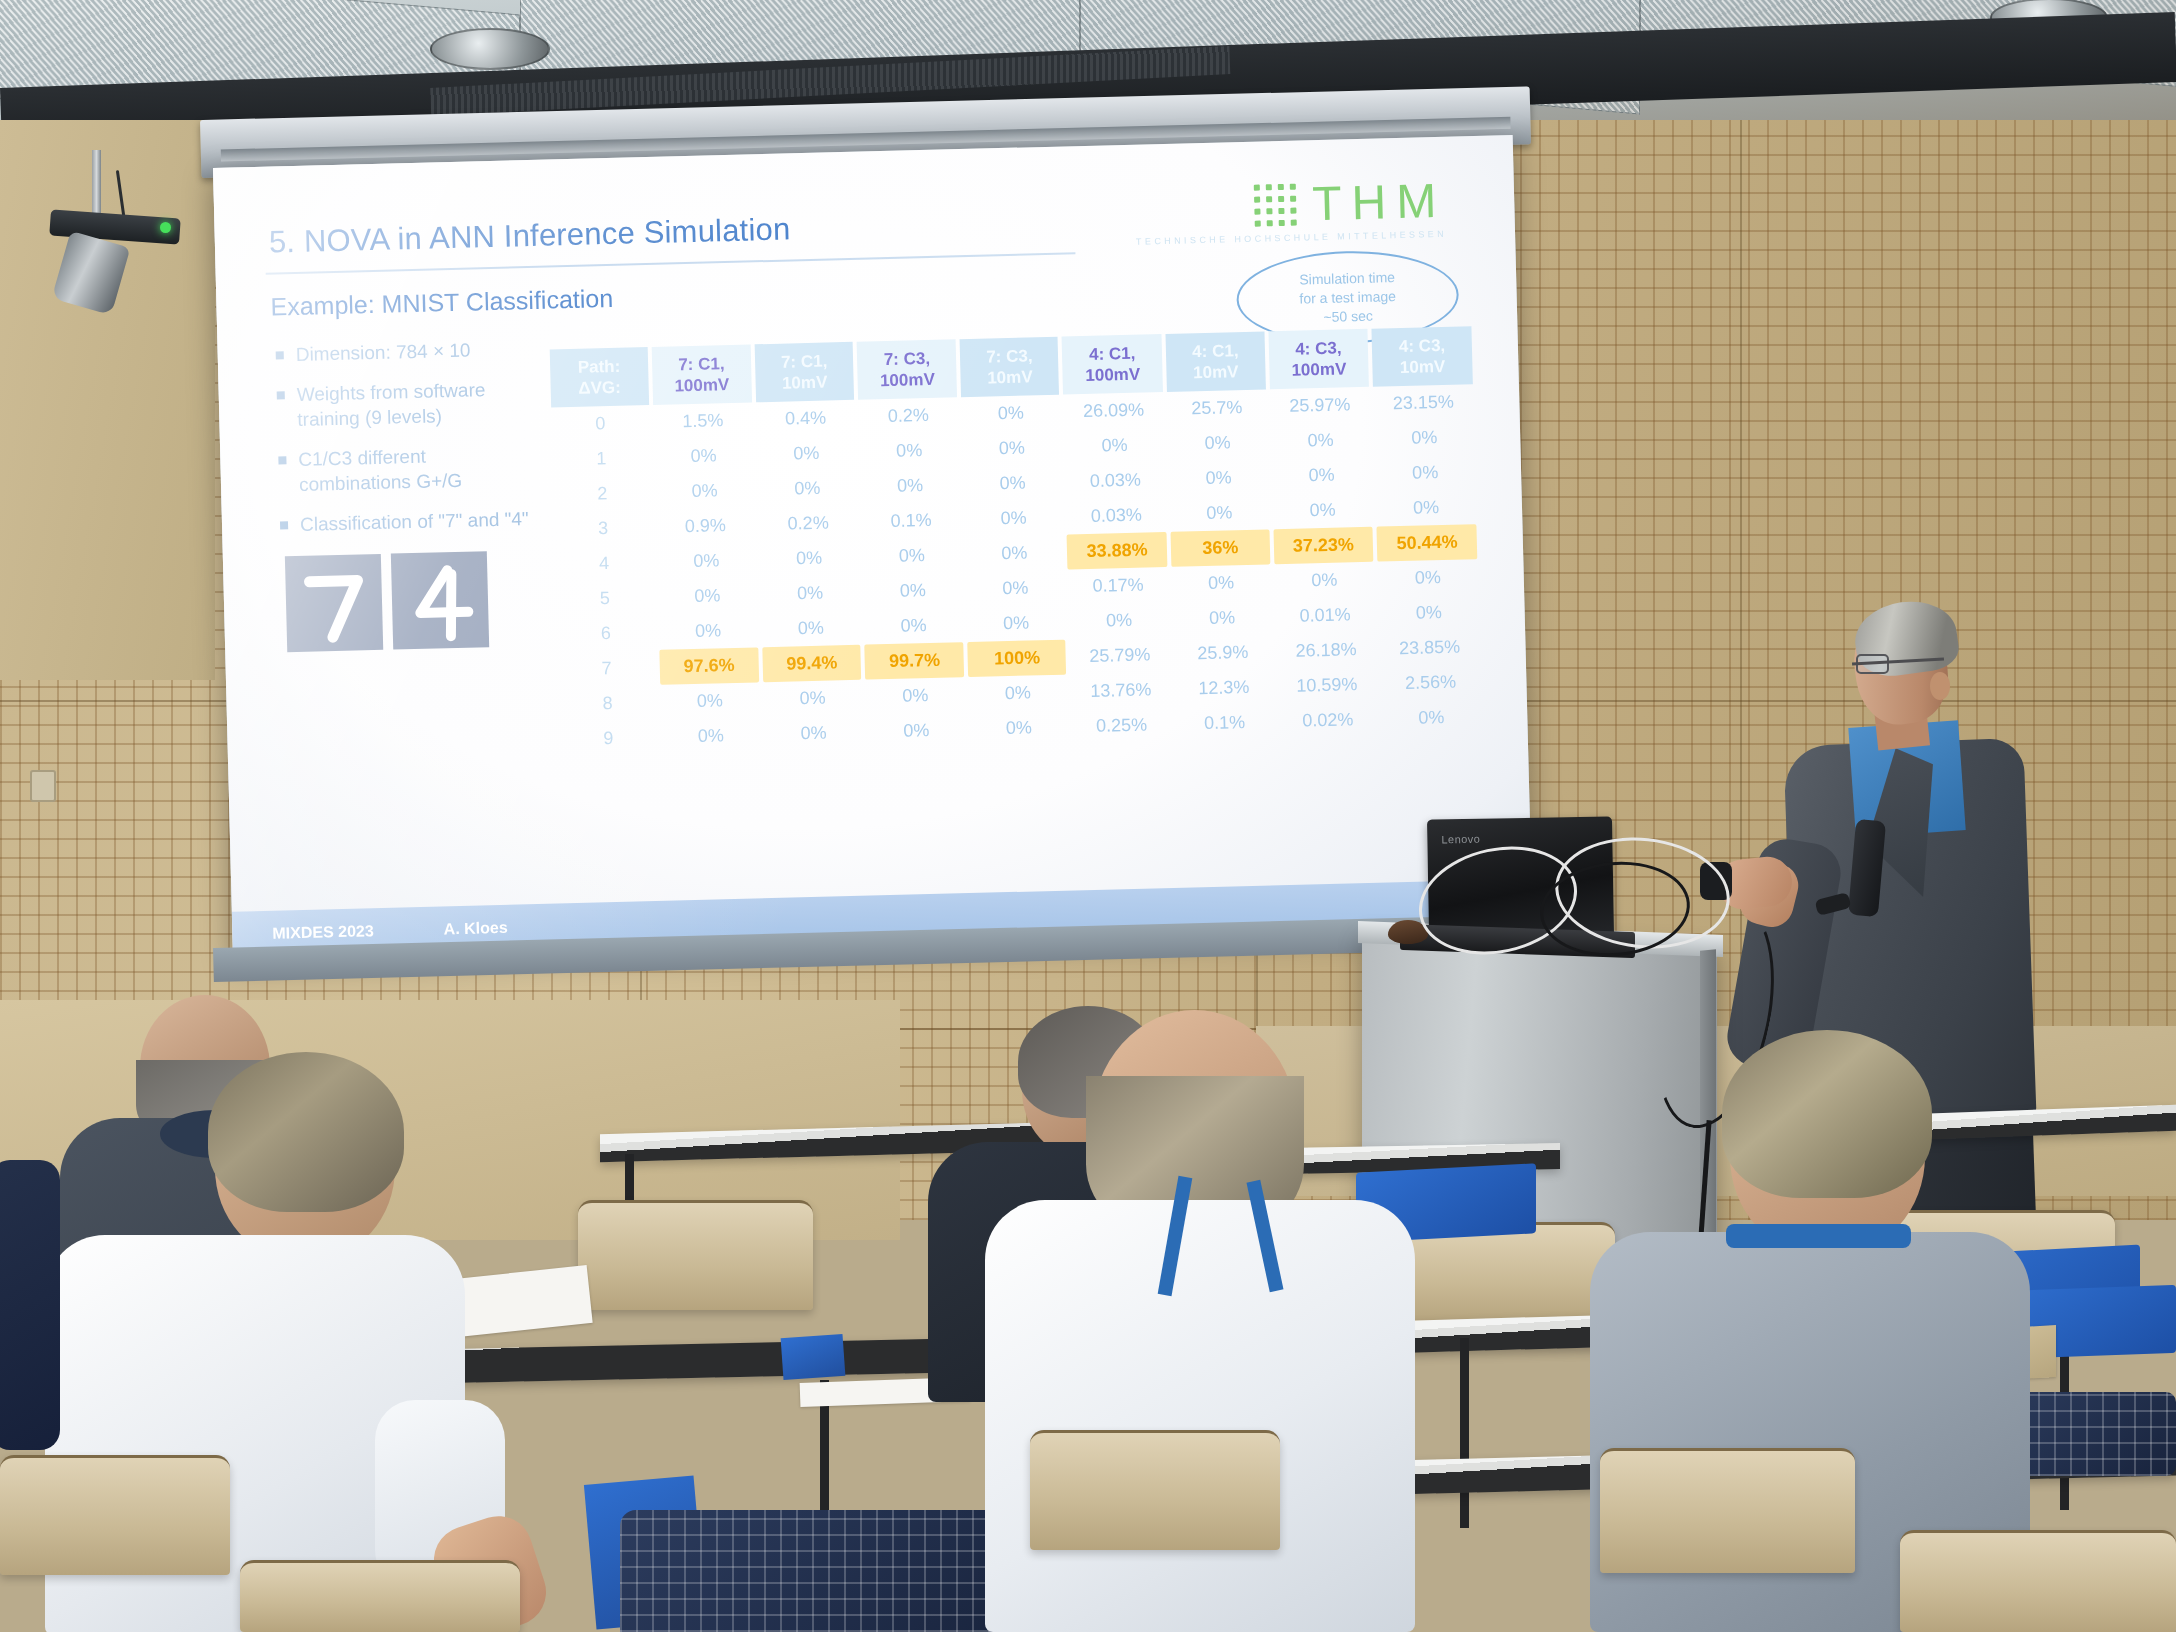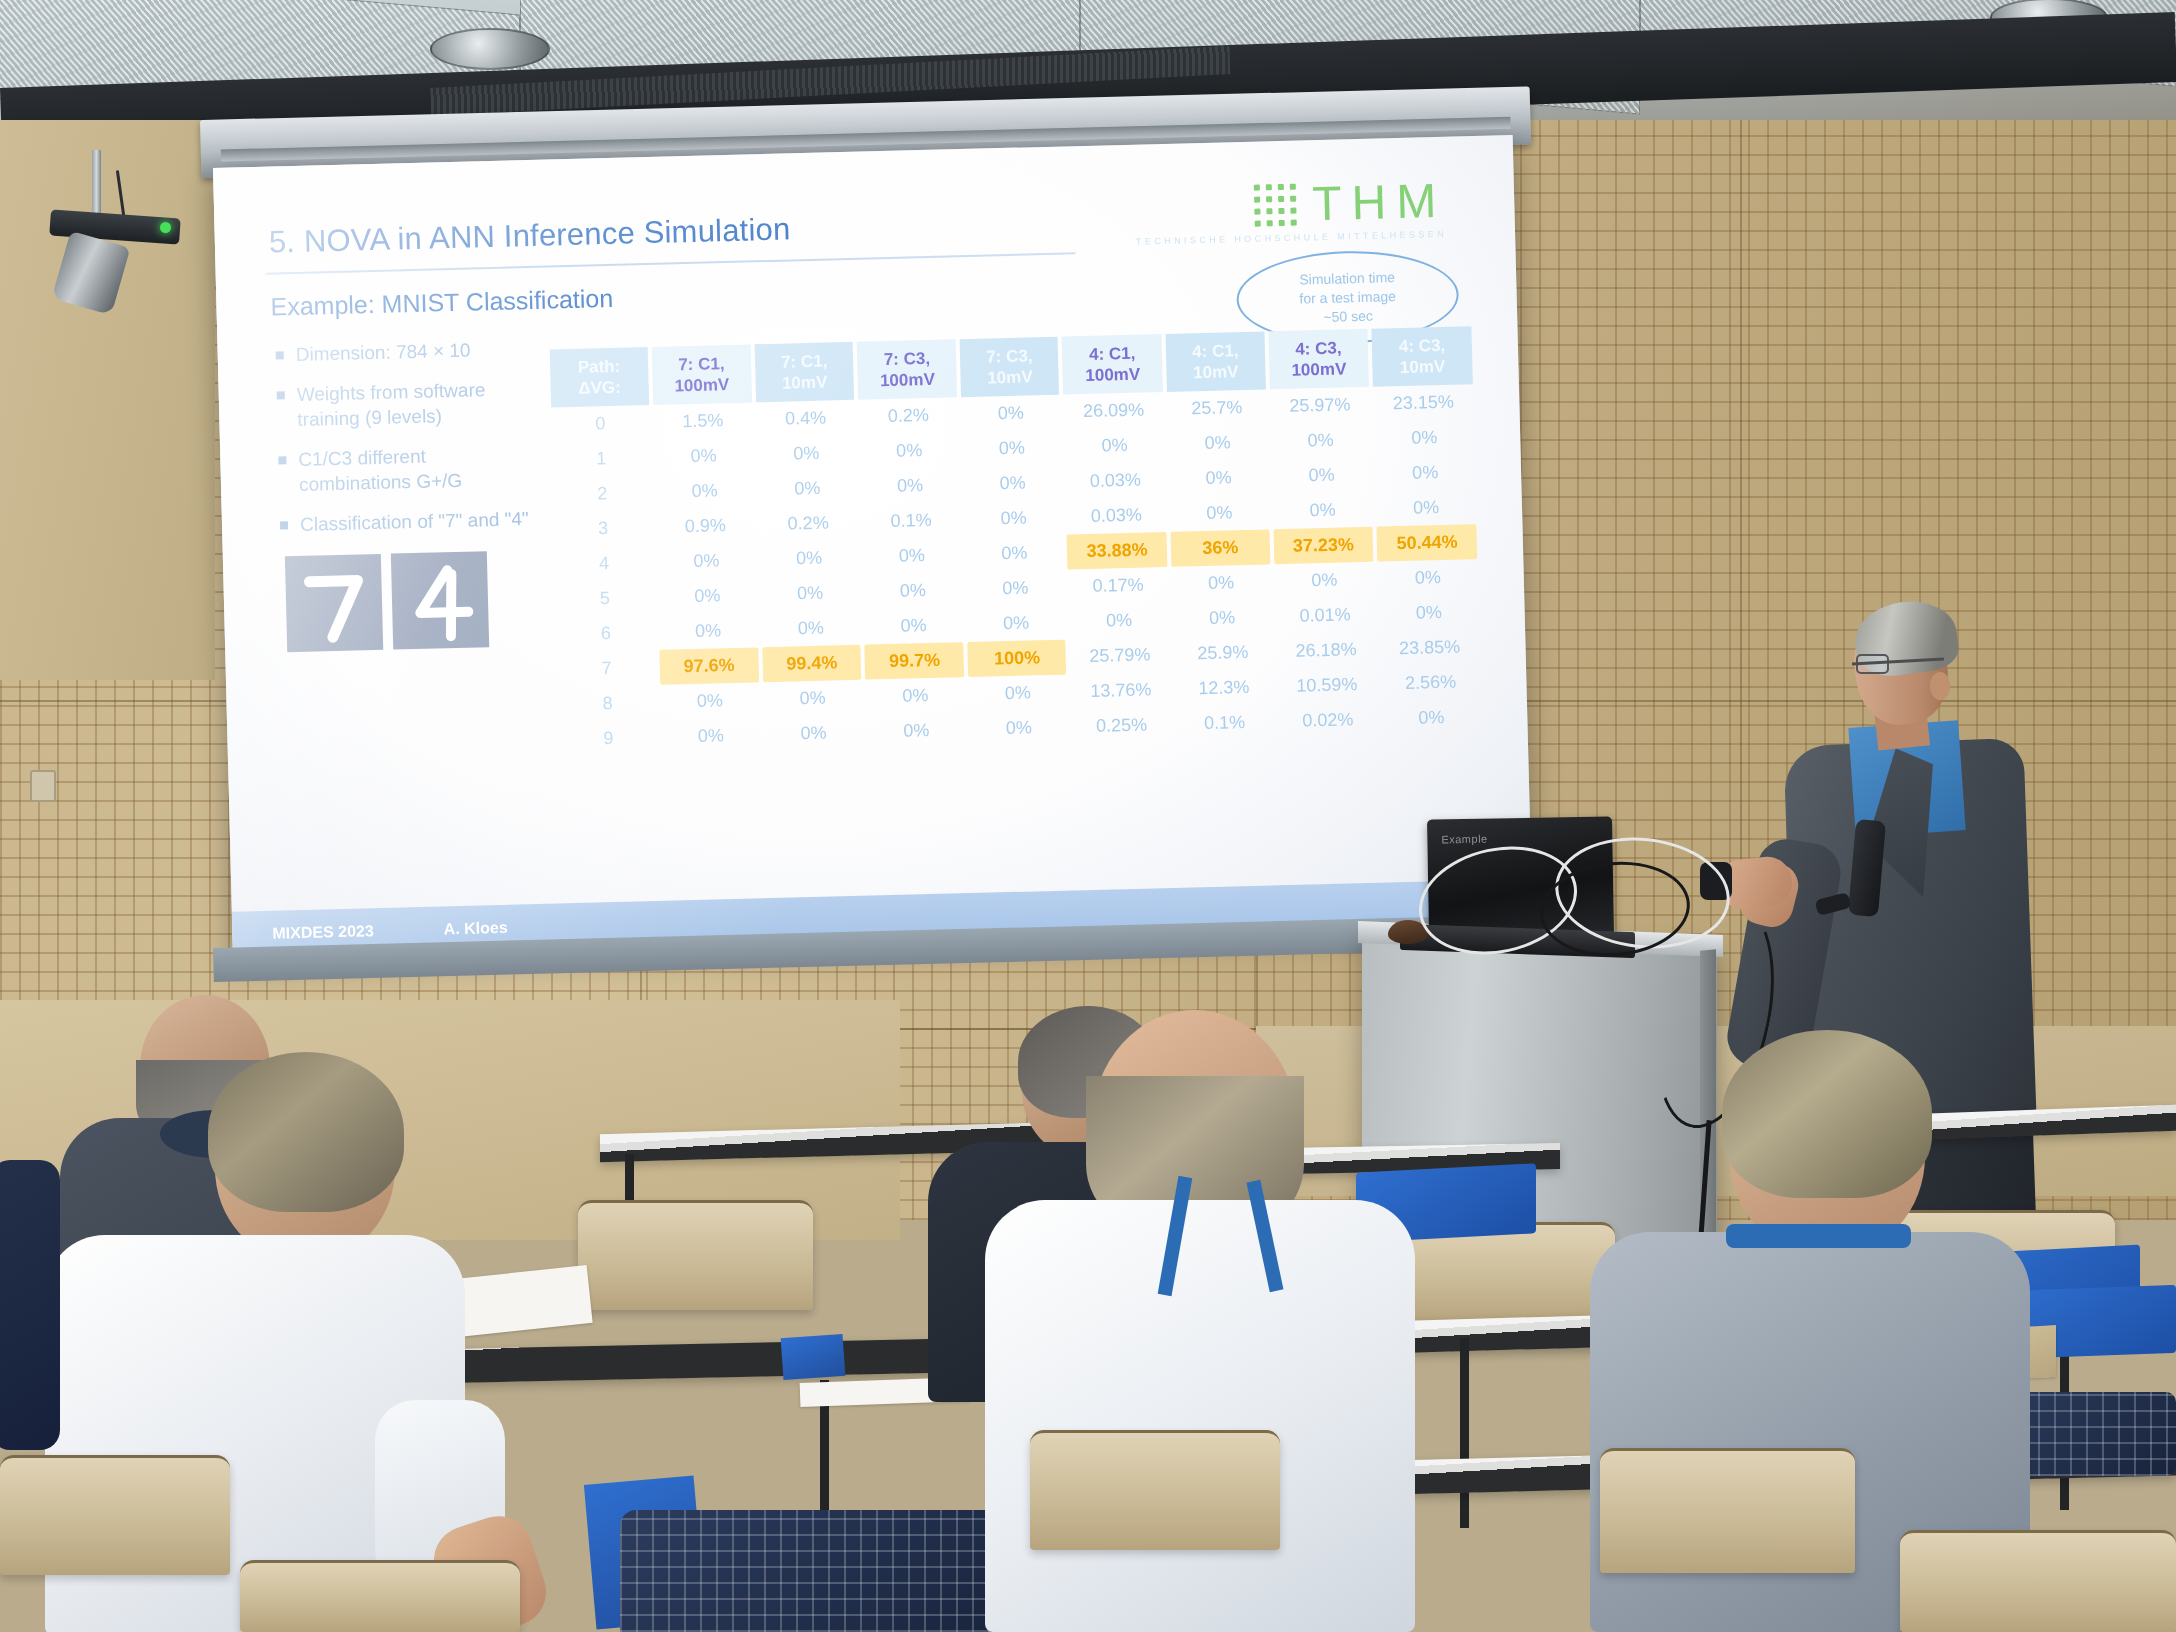--- a/index.html
+++ b/index.html
@@ -569,21 +569,21 @@
     <div class="sp-watch"></div>
     <div class="sp-clicker-hand"></div>
     <div class="sp-clicker"></div>
   </div>
 
   <div class="podium"></div>
   <div class="podium-top"></div>
   <div class="podium-edge"></div>
 
   <div class="laptop-lid">
-    <div class="laptop-brand">Example</div>
+    <div class="laptop-brand">Lenovo</div>
   </div>
   <div class="laptop-base"></div>
   <div class="mouse"></div>
 
   <div class="cable" style="left:1418px;top:848px;width:160px;height:105px;transform:rotate(-12deg);"></div>
   <div class="cable" style="left:1555px;top:838px;width:175px;height:110px;transform:rotate(6deg);"></div>
   <div class="cable dark" style="left:1540px;top:862px;width:150px;height:94px;transform:rotate(-5deg);"></div>
   <div class="cable dark" style="left:1660px;top:900px;width:110px;height:230px;border-left-color:transparent;border-top-color:transparent;transform:rotate(12deg);"></div>
   <div style="position:absolute;left:1700px;top:1120px;width:5px;height:190px;background:#17181a;transform:rotate(4deg);"></div>
 

